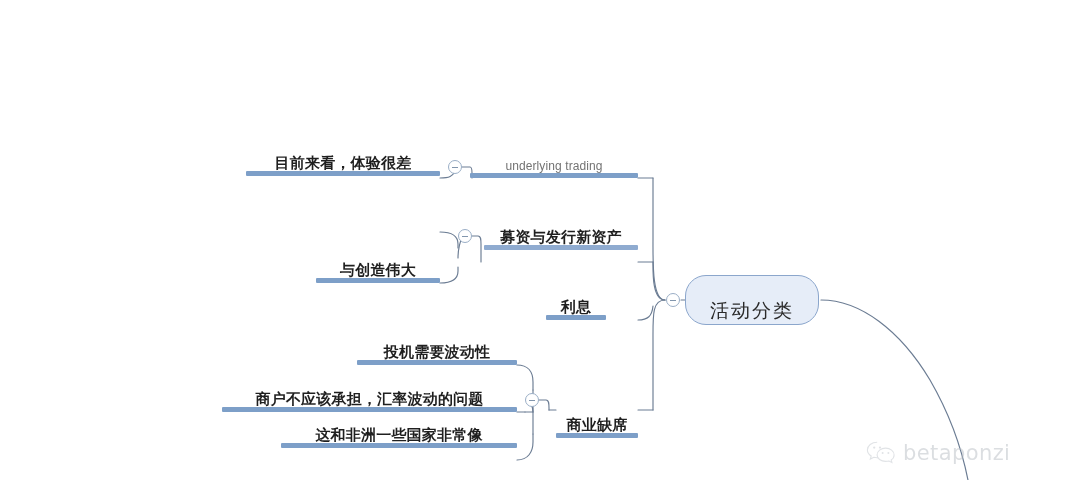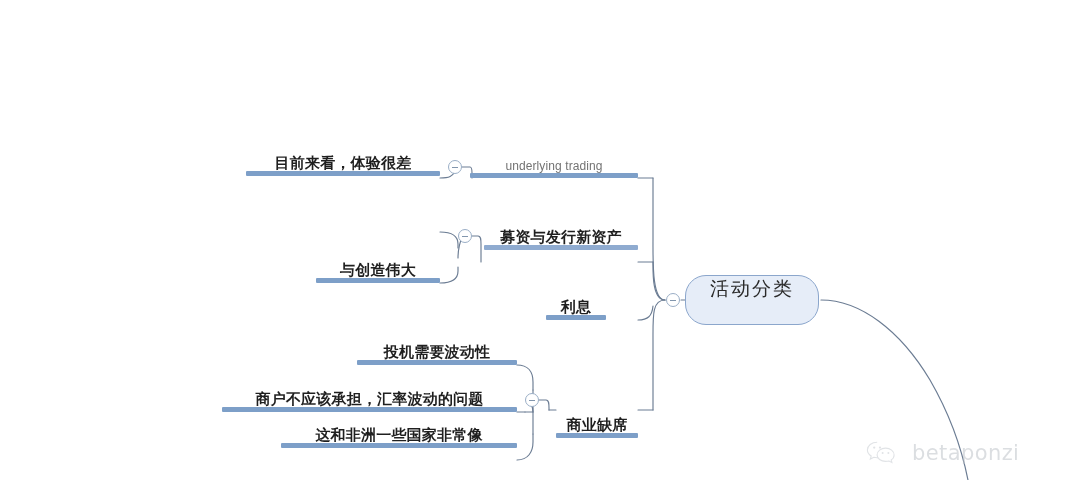--- a/index.html
+++ b/index.html
@@ -55,21 +55,21 @@
   
   .root-node {
     position: absolute;
     left: 685px; top: 275px;
     width: 134px; height: 50px;
     background: #e6edf8;
     border: 1.6px solid #8ba6cc;
     border-radius: 21px;
     box-sizing: border-box;
     display: flex;
-    align-items: flex-start;
+    align-items: flex-end;
     justify-content: center;
   }
   .root-node .root-label {
     font-size: 19px;
     font-weight: 400;
     color: #2a2a2a;
     letter-spacing: 2px;
   }
 
   
@@ -88,21 +88,21 @@
     width: 6.6px; height: 1.2px;
     background: #8296ad;
   }
 
   
   .watermark {
     position: absolute;
     left: 866px; top: 440px;
     display: flex;
     align-items: center;
-    gap: 16px;
+    gap: 7px;
     opacity: 0.5;
   }
   .watermark .wm-text {
     font-size: 21px;
     color: #b9bec4;
     letter-spacing: 0.4px;
     font-family: "DejaVu Sans", sans-serif;
   }
 </style>
 </head>

